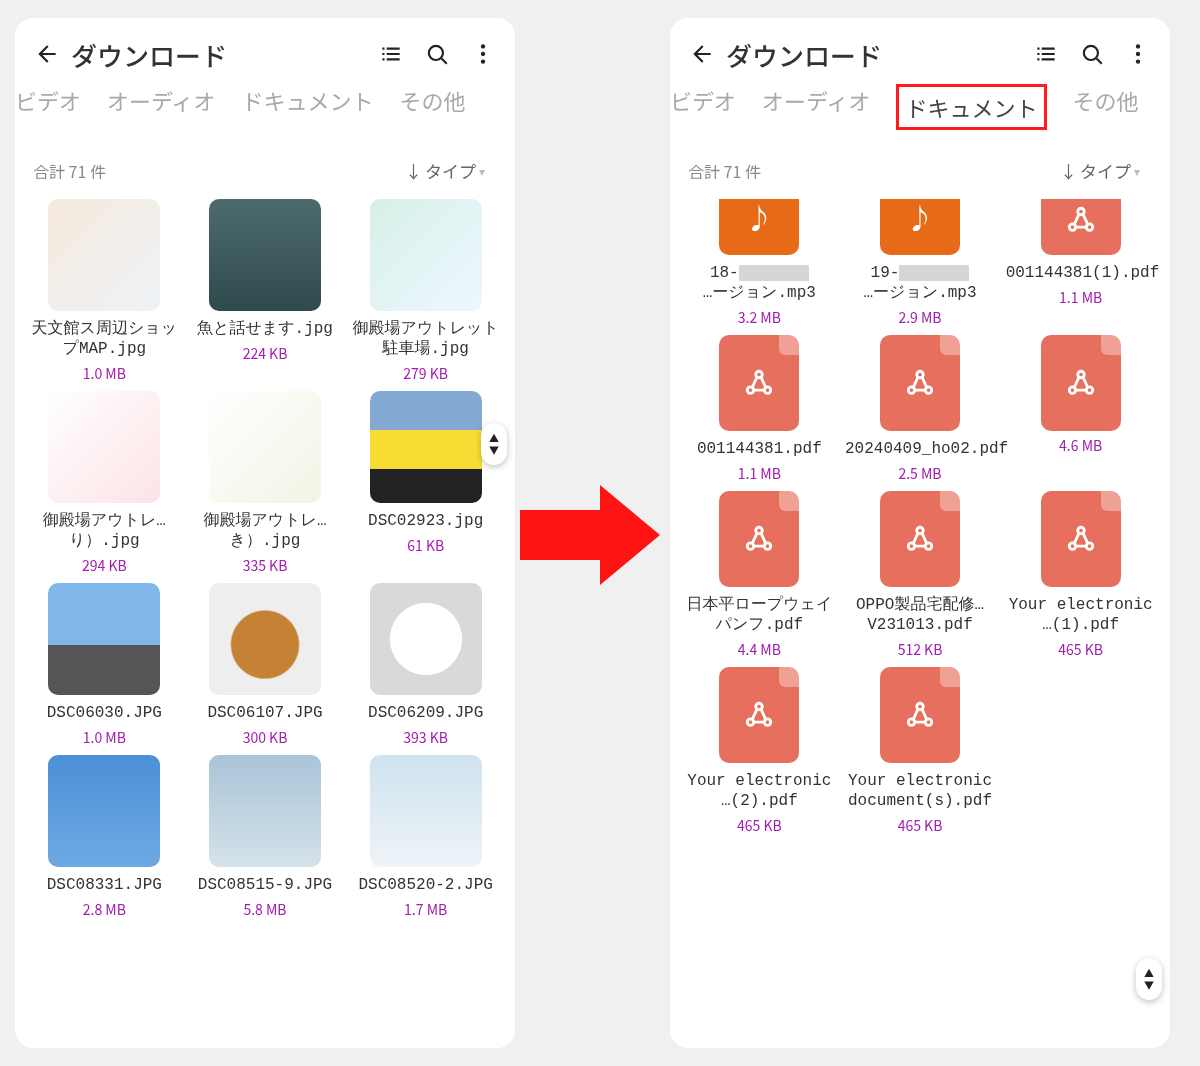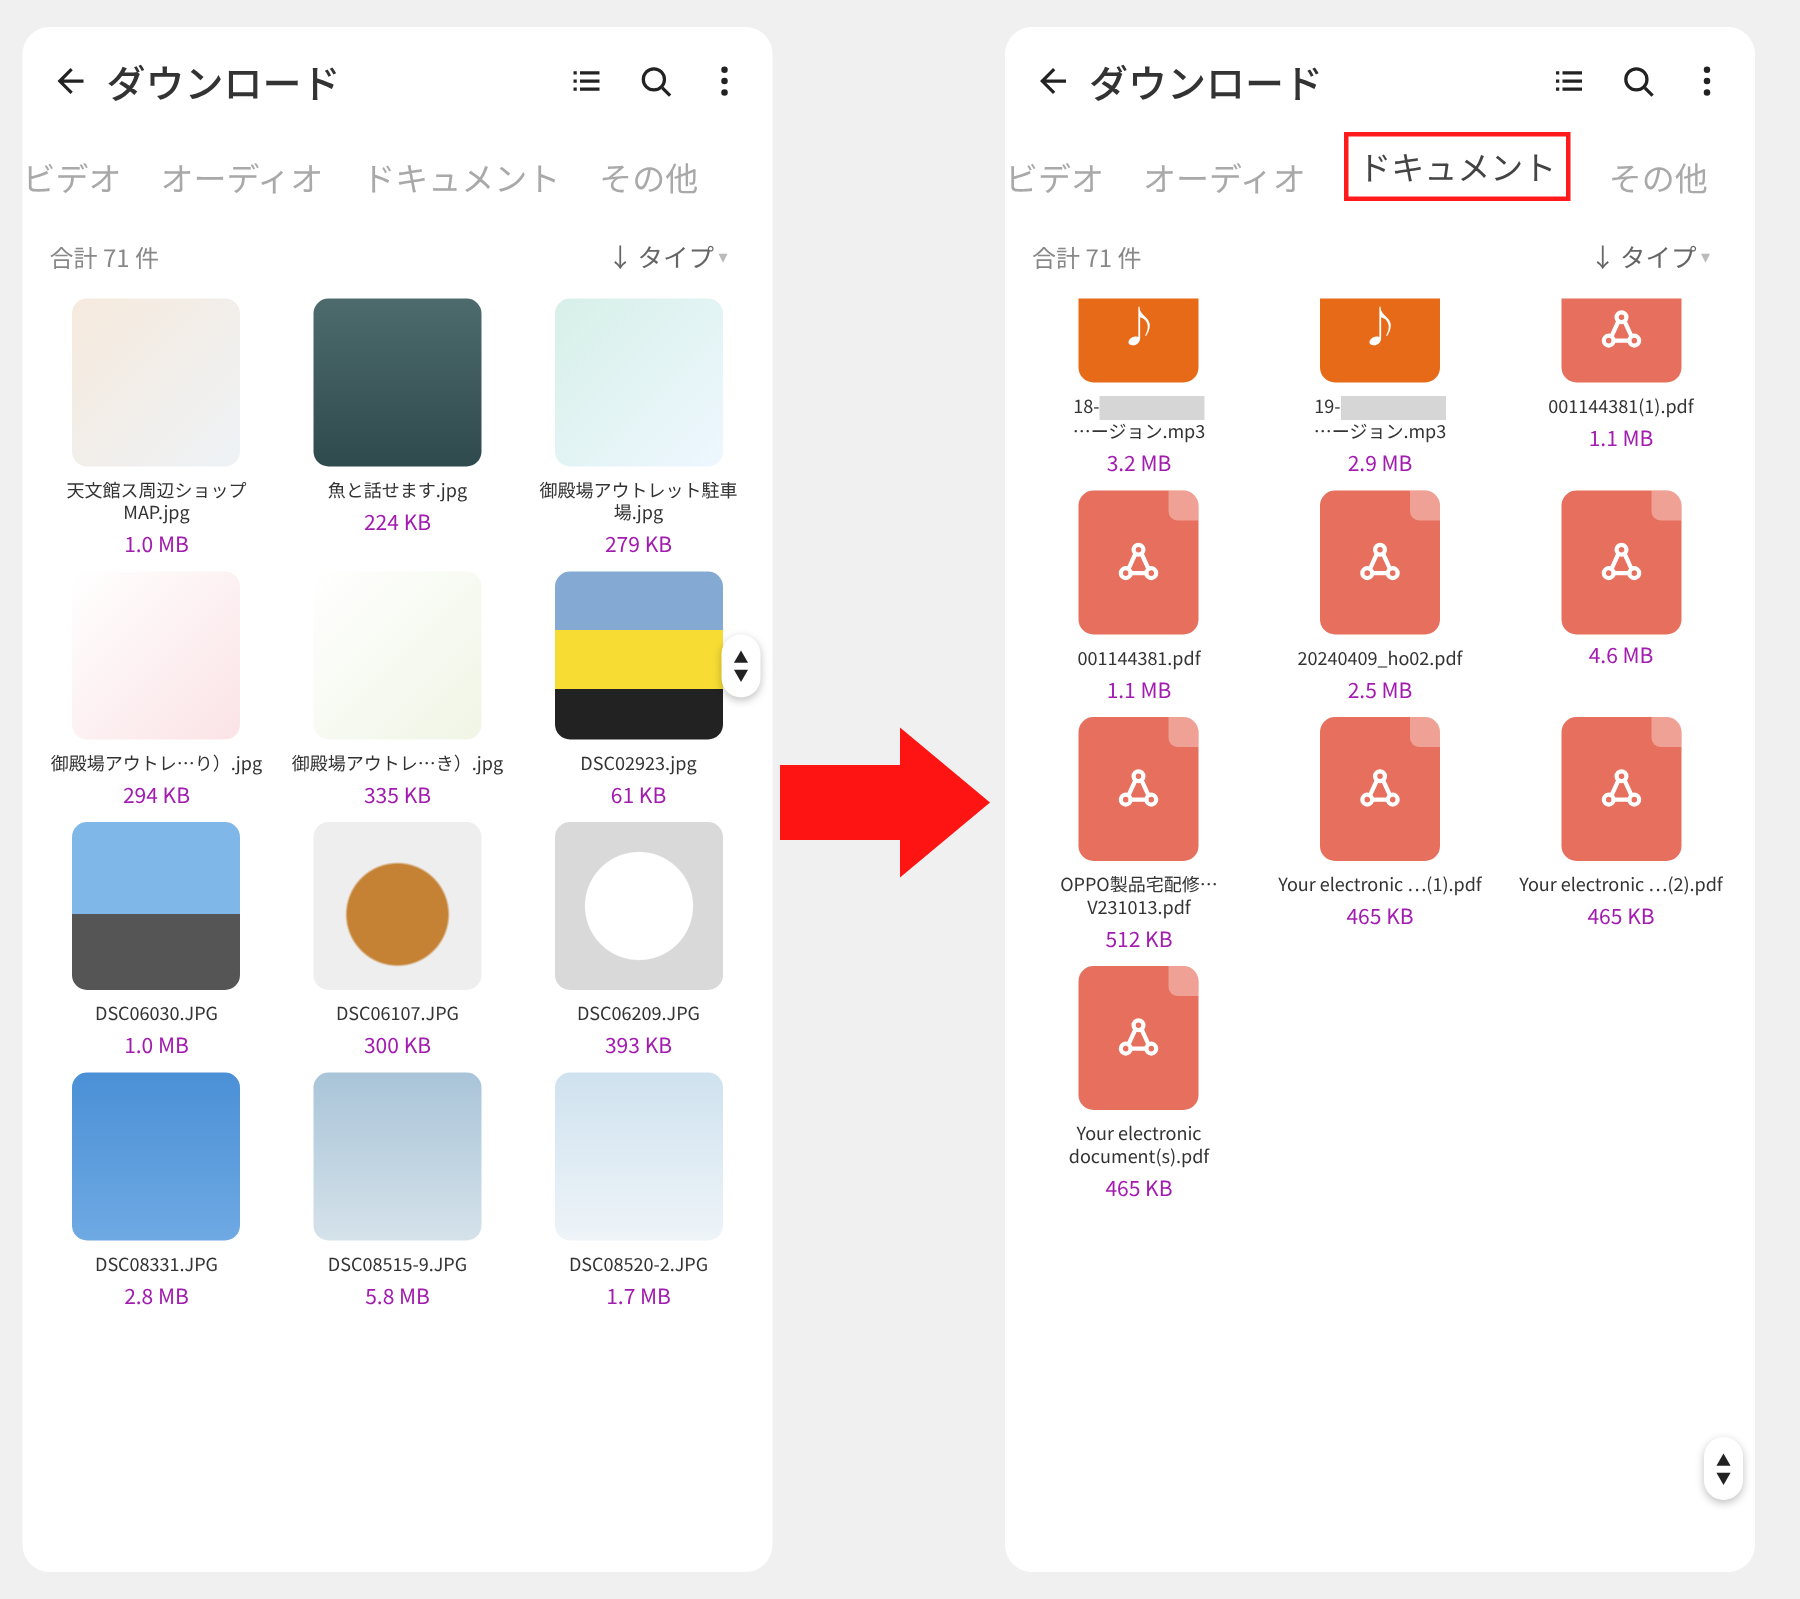--- a/index.html
+++ b/index.html
@@ -6,32 +6,32 @@
   html, body { width:1200px; height:1066px; background:#f1f0f0; font-family:-apple-system,"Hiragino Sans","Noto Sans JP",sans-serif; color:#333; }
   .stage { position:relative; width:1200px; height:758px; }
   .phone { position:absolute; top:18px; width:500px; height:1030px; background:#fff; border-radius:18px; overflow:hidden; }
   .phone.left  { left:15px; }
   .phone.right { left:670px; }
   .header { display:flex; align-items:center; height:72px; padding:0 18px 0 14px; }
   .back { width:36px; height:36px; display:flex; align-items:center; justify-content:center; cursor:pointer; }
   .title { font-size:26px; font-weight:500; margin-left:6px; flex:1; }
   .hicons { display:flex; gap:18px; }
   .hicon { width:28px; height:28px; display:flex; align-items:center; justify-content:center; cursor:pointer; }
-  .tabs { display:flex; align-items:flex-end; gap:26px; padding:0 18px; height:50px; margin-top:-6px; }
+  .tabs { display:flex; align-items:flex-start; gap:26px; padding:0 18px; height:50px; margin-top:-6px; }
   .tab { font-size:22px; color:#a9a9a9; white-space:nowrap; cursor:pointer; }
   .tab.cut { margin-left:-18px; }
   .tab.hl { color:#444; border:3px solid #ff1b1b; padding:4px 6px; }
   .summary { display:flex; justify-content:space-between; align-items:flex-end; padding:24px 30px 6px 18px; }
   .count { font-size:16px; color:#888; }
   .sort { font-size:17px; color:#666; display:flex; align-items:center; gap:3px; cursor:pointer; }
   .sort .tri { color:#bbb; font-size:12px; }
   .grid { display:grid; grid-template-columns:repeat(3,1fr); padding:10px 12px 0 12px; gap:8px 6px; }
   .item { display:flex; flex-direction:column; align-items:center; text-align:center; cursor:pointer; }
   .thumb { width:112px; height:112px; border-radius:10px; background:#e3e3e3; }
-  .fname { font-size:12px; line-height:1.25; margin-top:8px; max-width:150px; }
+  .fname { font-size:16px; line-height:1.25; margin-top:8px; max-width:150px;font-family:Liberation Mono, monospace; }
   .fsize { font-size:14px; color:#a21caf; margin-top:4px; }
   
   .t-map1 { background:linear-gradient(135deg,#f6eadd 0%,#eef2f6 100%); }
   .t-water { background:linear-gradient(#4d6a6d,#2e4a4c); }
   .t-map2 { background:linear-gradient(135deg,#d7f0e8,#eef7ff); }
   .t-line1 { background:linear-gradient(135deg,#fff,#fbe3e6); }
   .t-line2 { background:linear-gradient(135deg,#fff,#f0f5e5); }
   .t-car { background:linear-gradient(#84a9d2 35%,#f7dd33 35% 70%,#222 70%); }
   .t-castle { background:linear-gradient(#7fb7e8 55%,#555 55%); }
   .t-food1 { background:radial-gradient(circle at 50% 55%,#c58234 0 40%,#eee 42%); }
@@ -306,20 +306,36 @@
               <svg width="34" height="34" viewBox="0 0 24 24">
                 <g stroke="#fff" stroke-width="2" fill="none" stroke-linecap="round">
                   <circle cx="12" cy="6" r="2.3"></circle>
                   <circle cx="6" cy="17" r="2.3"></circle>
                   <circle cx="18" cy="17" r="2.3"></circle>
                   <path d="M10.5 8 7.3 15M13.5 8l3.2 7M8.3 17h7.4"></path>
                 </g>
               </svg>
             </span>
           </div>
+          <div class="fname">日本平ロープウェイパンフ.pdf</div>
+          <div class="fsize">4.4 MB</div>
+        </div>
+        <div class="item">
+          <div class="doc pdf">
+            <span class="glyph">
+              <svg width="34" height="34" viewBox="0 0 24 24">
+                <g stroke="#fff" stroke-width="2" fill="none" stroke-linecap="round">
+                  <circle cx="12" cy="6" r="2.3"></circle>
+                  <circle cx="6" cy="17" r="2.3"></circle>
+                  <circle cx="18" cy="17" r="2.3"></circle>
+                  <path d="M10.5 8 7.3 15M13.5 8l3.2 7M8.3 17h7.4"></path>
+                </g>
+              </svg>
+            </span>
+          </div>
           <div class="fname">OPPO製品宅配修…V231013.pdf</div>
           <div class="fsize">512 KB</div>
         </div>
         <div class="item">
           <div class="doc pdf">
             <span class="glyph">
               <svg width="34" height="34" viewBox="0 0 24 24">
                 <g stroke="#fff" stroke-width="2" fill="none" stroke-linecap="round">
                   <circle cx="12" cy="6" r="2.3"></circle>
                   <circle cx="6" cy="17" r="2.3"></circle>

